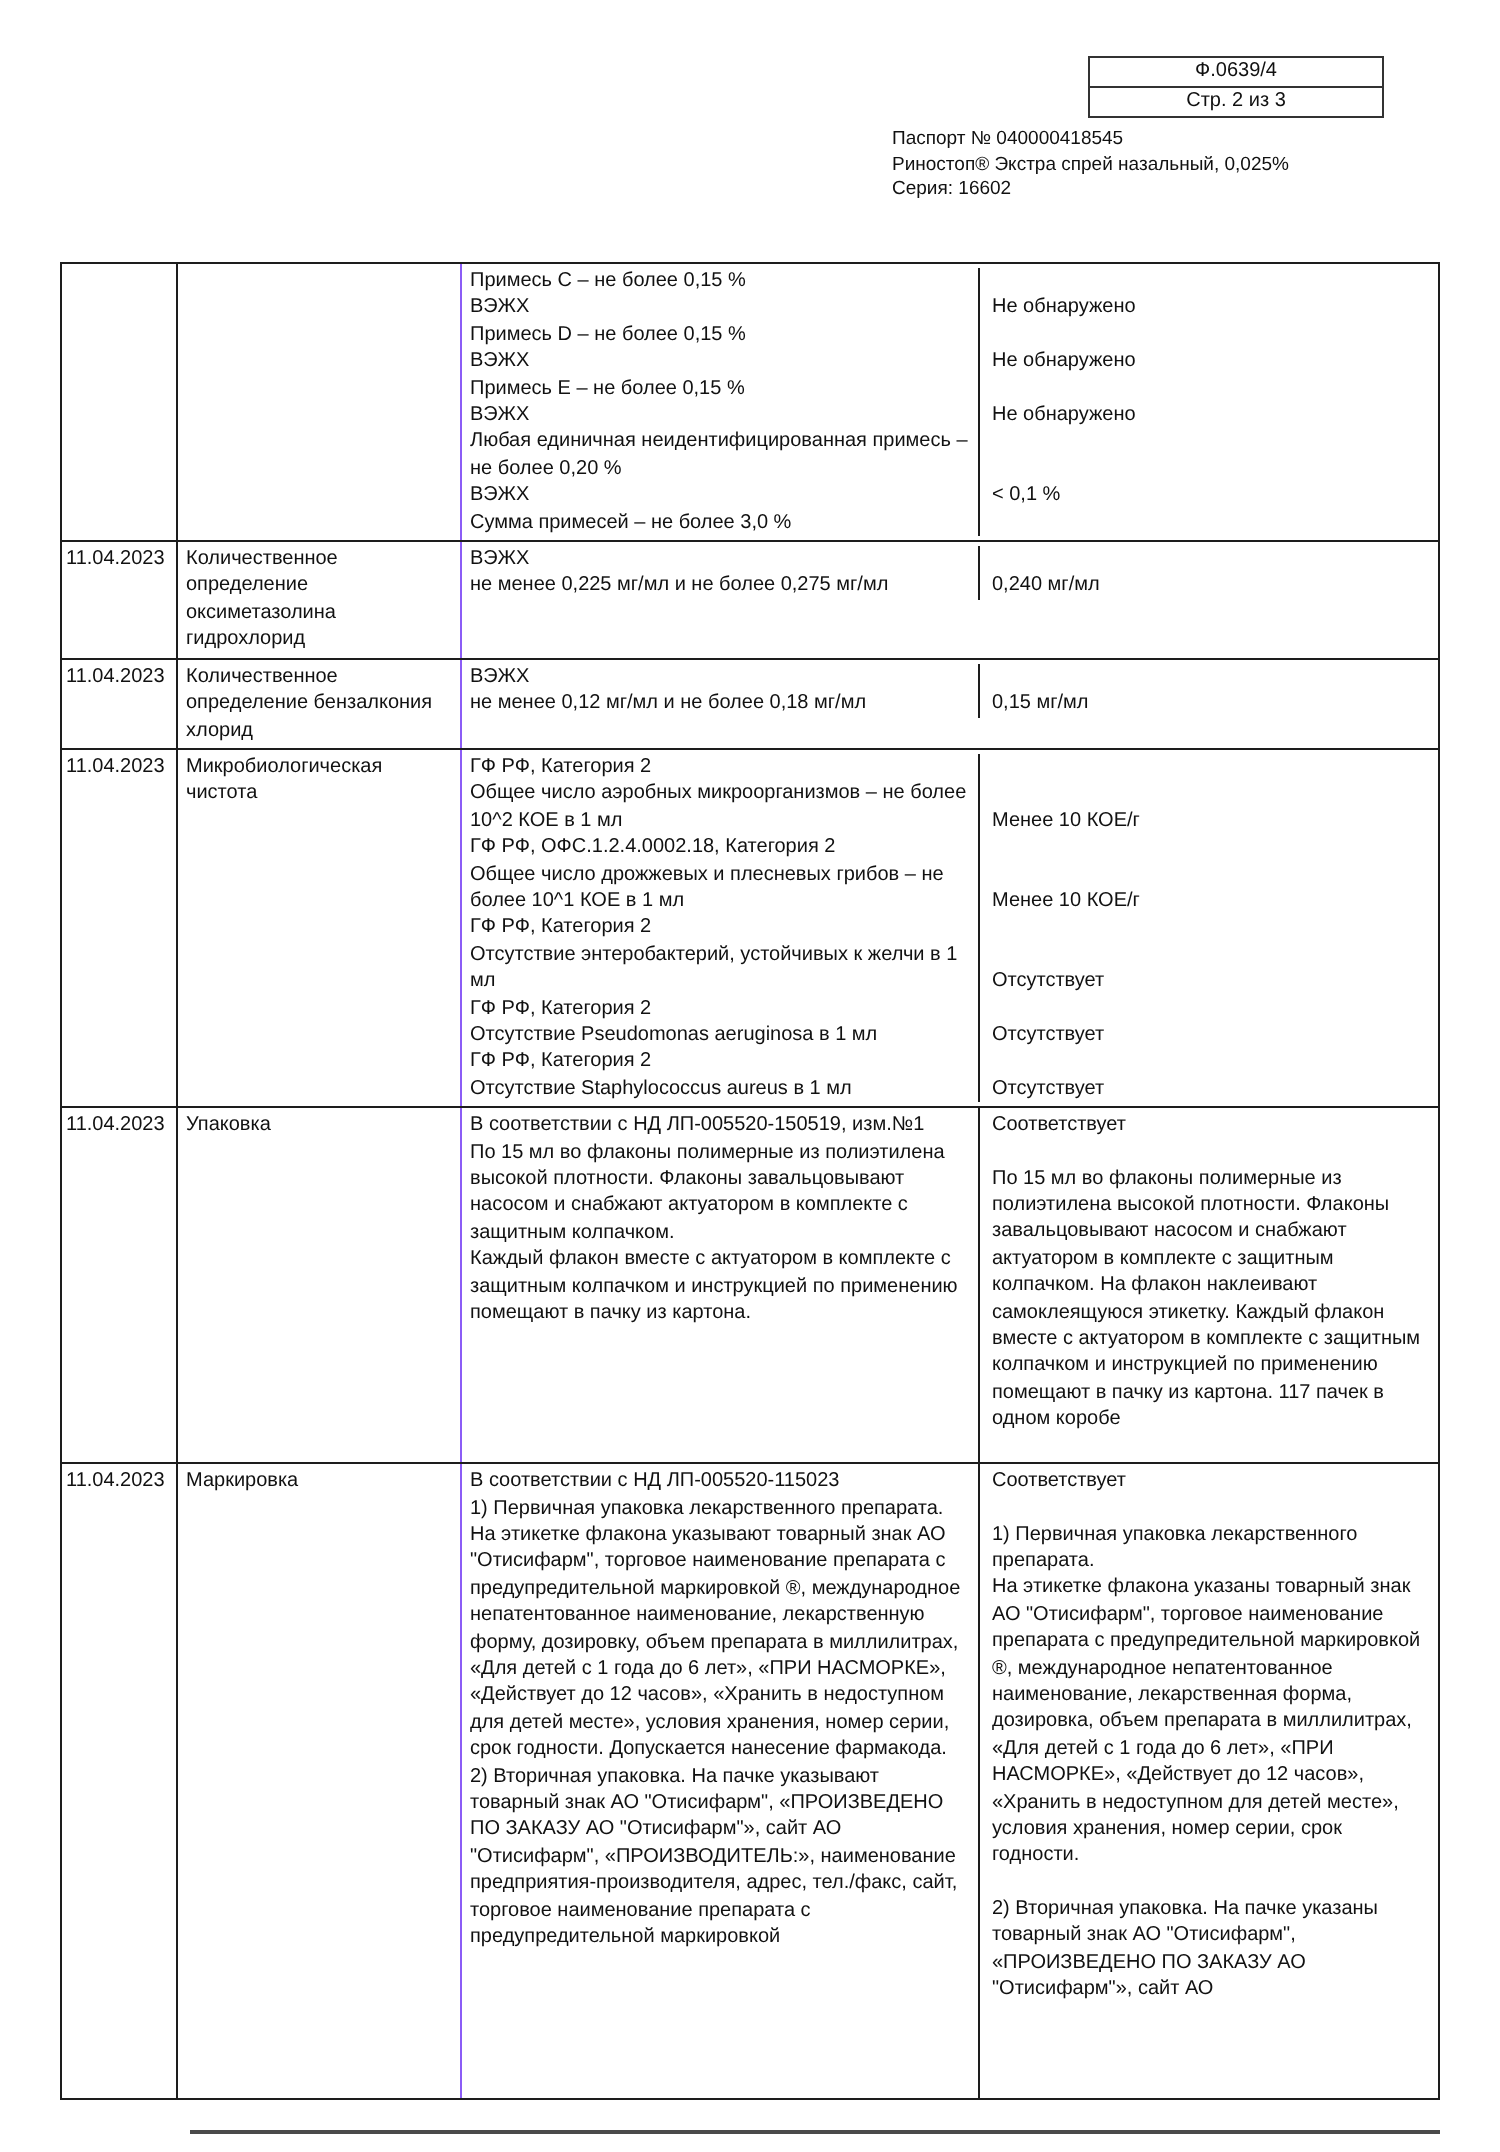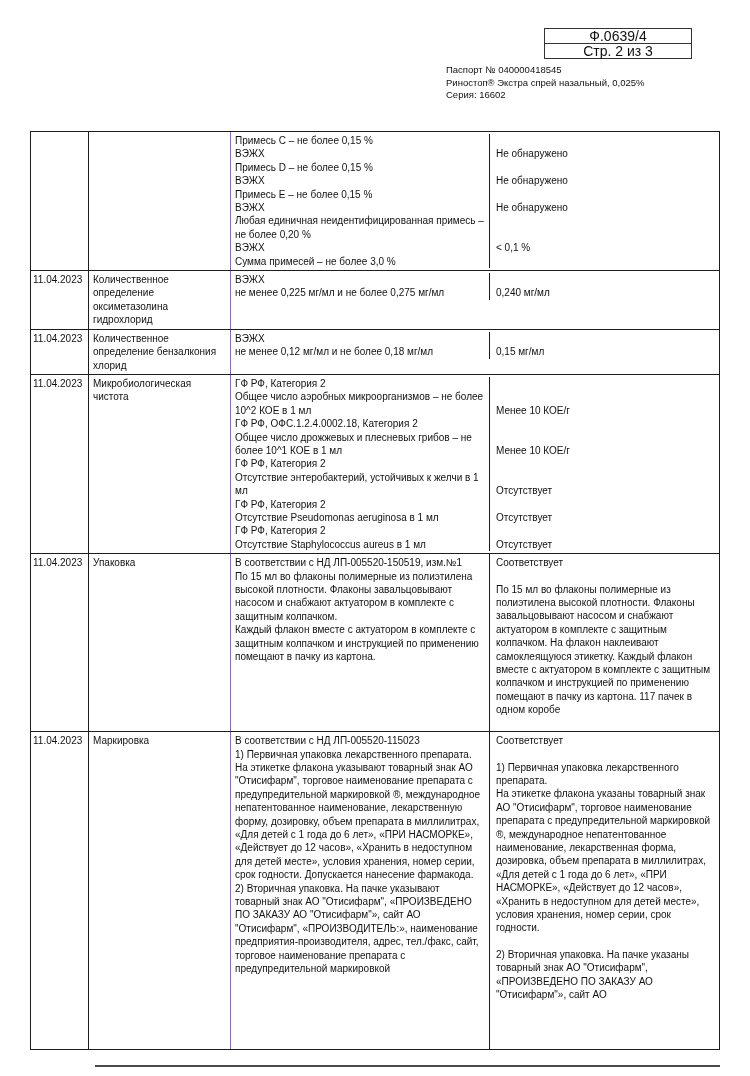--- a/index.html
+++ b/index.html
@@ -9,21 +9,21 @@
     font-family:"Liberation Sans","DejaVu Sans",sans-serif;
     color:#111;
     position:relative;
     overflow:hidden;
   }
   .page{position:absolute;inset:0;}
   
   .form-box{
     position:absolute;top:28px;right:58px;width:146px;
     border:1px solid #333;
-    font-size:14px;line-height:12px;text-align:center;
+    font-size:10px;line-height:12px;text-align:center;
   }
   .form-box-row{padding:1px 2px;}
   .form-box-row + .form-box-row{border-top:1px solid #333;}
   
   .passport-block{
     position:absolute;left:446px;top:64px;
     font-size:9.5px;line-height:12.5px;
   }
   
   .qc-table{

